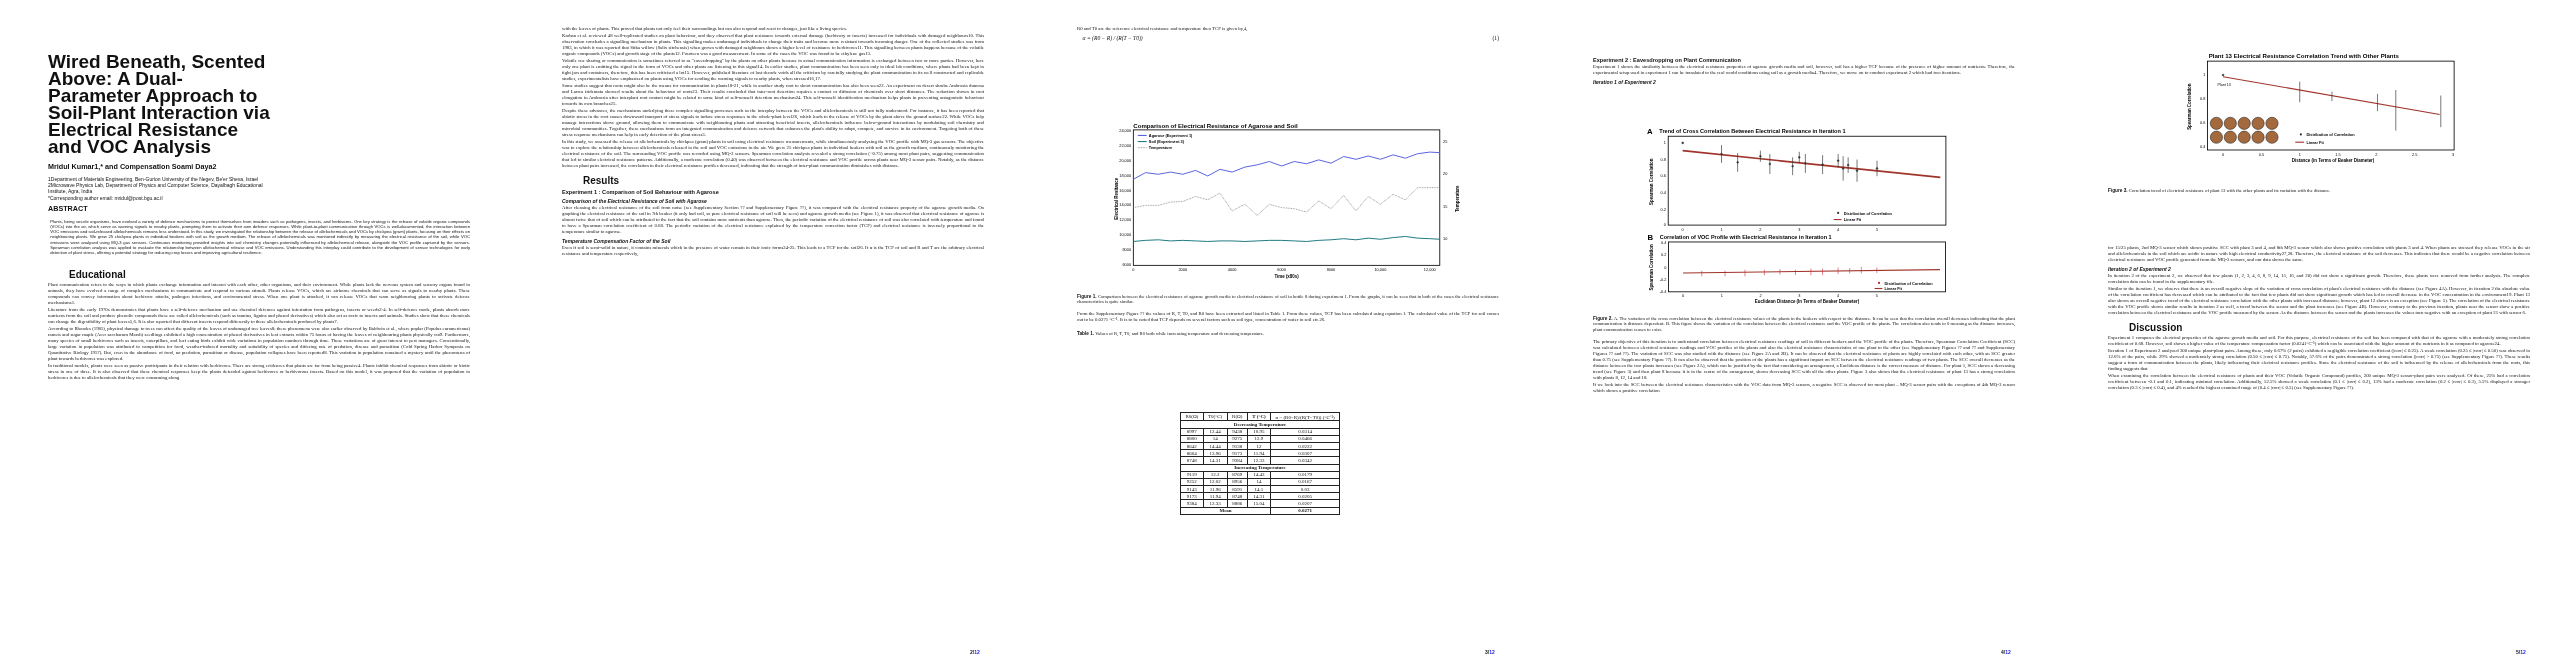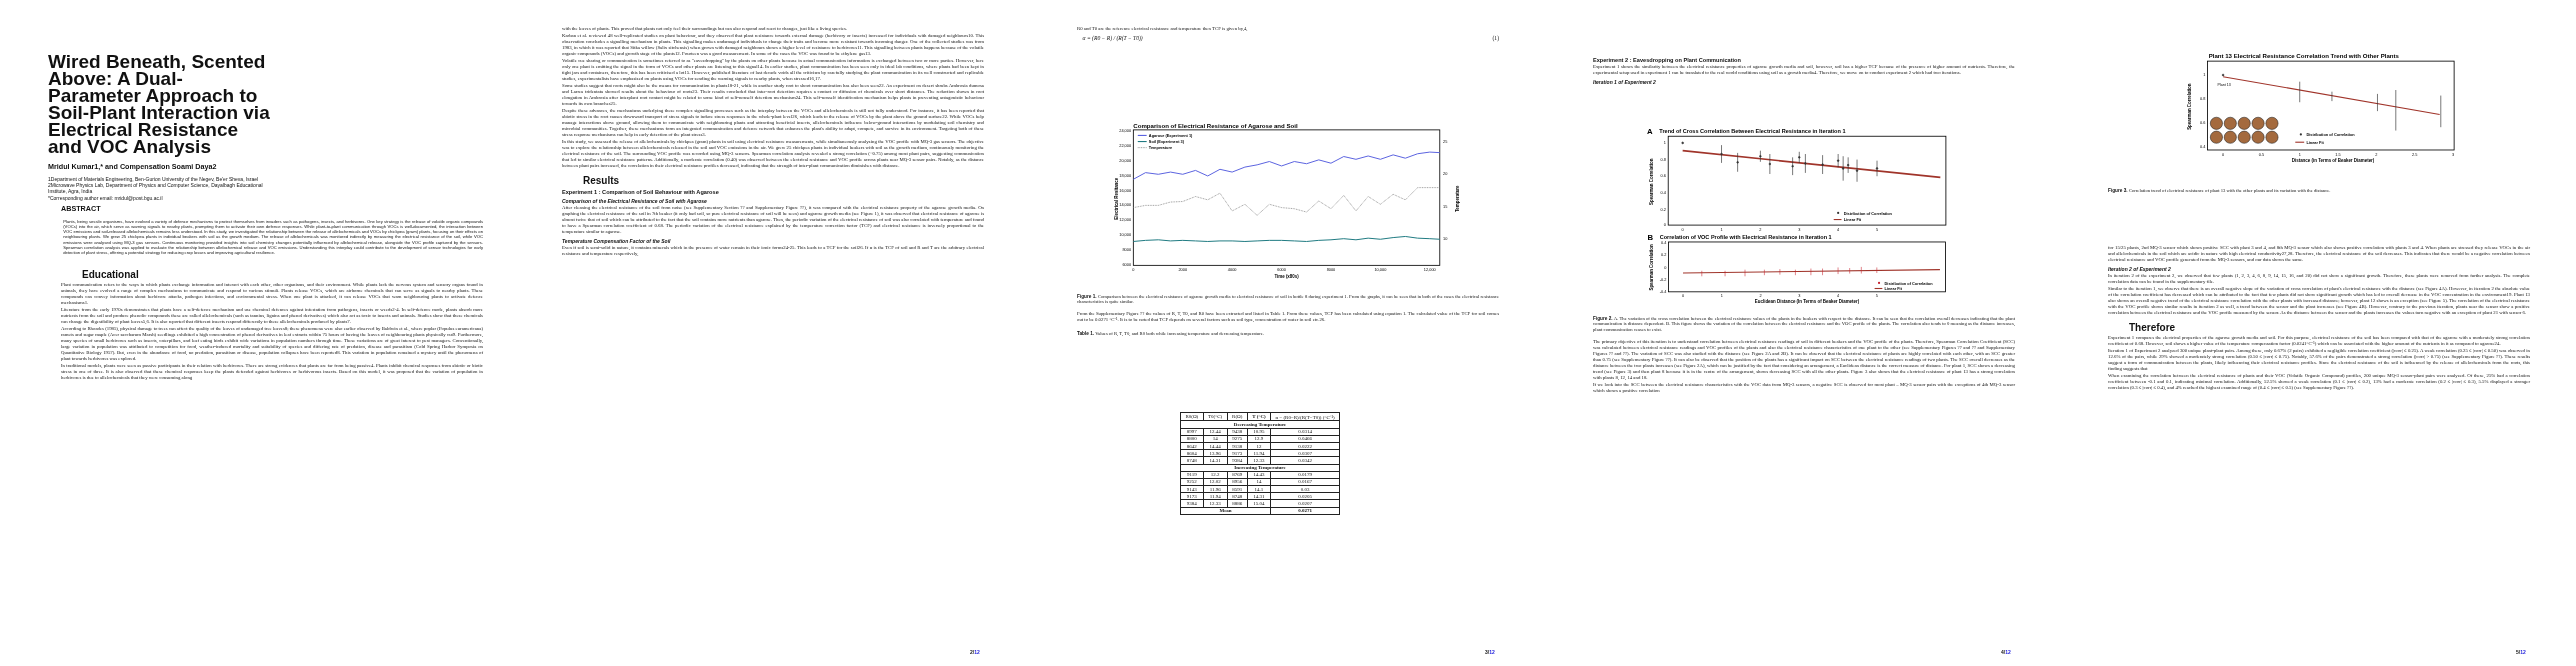--- a/index.html
+++ b/index.html
@@ -31,21 +31,21 @@
 <div class="arxiv">arXiv:2508.16328v1  [q-bio.OT]  22 Aug 2025</div>
 
 <div class="page" style="left:0;">
   <div style="position:absolute; left:48px; top:53px; width:222px;">
     <h1 class="title">Wired Beneath, Scented Above: A Dual-Parameter Approach to Soil-Plant Interaction via Electrical Resistance and VOC Analysis</h1>
     <div class="authors">Mridul Kumar1,* and Compensation Soami Daya2</div>
     <div class="affil">1Department of Materials Engineering, Ben-Gurion University of the Negev, Be'er Sheva, Israel</div>
     <div class="affil">2Microwave Physics Lab, Department of Physics and Computer Science, Dayalbagh Educational Institute, Agra, India</div>
     <div class="affil">*Corresponding author email: mridul@post.bgu.ac.il</div>
   </div>
-  <div style="position:absolute; left:48px; top:195px; width:422px;margin-left:13px;">
+  <div style="position:absolute; left:48px; top:195px; width:422px;">
     <div class="abstract-h">ABSTRACT</div>
     <div class="abstract">Plants, being sessile organisms, have evolved a variety of defence mechanisms to protect themselves from invaders such as pathogens, insects, and herbivores. One key strategy is the release of volatile organic compounds (VOCs) into the air, which serve as warning signals to nearby plants, prompting them to activate their own defence responses. While plant-to-plant communication through VOCs is well-documented, the interaction between VOC emissions and soil-released allelochemicals remains less understood. In this study, we investigated the relationship between the release of allelochemicals and VOCs by chickpea (gram) plants, focusing on their effects on neighbouring plants. We grew 25 chickpea plants in individual beakers with soil as the growth medium. The release of allelochemicals was monitored indirectly by measuring the electrical resistance of the soil, while VOC emissions were analysed using MQ-3 gas sensors. Continuous monitoring provided insights into soil chemistry changes potentially influenced by allelochemical release, alongside the VOC profile captured by the sensors. Spearman correlation analysis was applied to evaluate the relationship between allelochemical release and VOC emissions. Understanding this interplay could contribute to the development of sensor technologies for early detection of plant stress, offering a potential strategy for reducing crop losses and improving agricultural resilience.</div>
     <div class="h2" style="margin-top:13.3px;">Educational</div>
     <p class="p">Plant communication refers to the ways in which plants exchange information and interact with each other, other organisms, and their environment. While plants lack the nervous system and sensory organs found in animals, they have evolved a range of complex mechanisms to communicate and respond to various stimuli. Plants release VOCs, which are airborne chemicals that can serve as signals to nearby plants. These compounds can convey information about herbivore attacks, pathogen infections, and environmental stress. When one plant is attacked, it can release VOCs that warn neighbouring plants to activate defence mechanisms1.</p>
     <p class="p">Literature from the early 1970s demonstrates that plants have a self-defence mechanism and use chemical defences against infestation from pathogens, insects or weeds2-4. In self-defence mode, plants absorb more nutrients from the soil and produce phenolic compounds these are called allelochemicals (such as tannins, lignins and phenol derivatives) which also act as toxic to insects and animals. Studies show that these chemicals can change the digestibility of plant leaves5,6. It is also reported that different insects respond differently to these allelochemicals produced by plants7.</p>
     <p class="p">According to Rhoades (1985), physical damage to trees can affect the quality of the leaves of undamaged tree leaves8; these phenomena were also earlier observed by Baldwin et al., where poplar (Populus euramericana) ramets and sugar maple (Acer saccharum Marsh) seedlings exhibited a high concentration of phenol derivatives in leaf extracts within 75 hours of having the leaves of neighbouring plants physically cut9. Furthermore, many species of small herbivores such as insects, caterpillars, and leaf eating birds exhibit wide variations in population numbers through time. These variations are of great interest to pest managers. Conventionally, large variation in population was attributed to competition for food, weather-induced mortality and suitability of species and differing rate of predation, disease and parasitism (Cold Spring Harbor Symposia on Quantitative Biology 1957). But, even in the abundance of food, no predation, parasitism or disease, population collapses have been reported8. This variation in population remained a mystery until the phenomena of plant towards herbivores was explored.</p>
     <p class="p">In traditional models, plants were seen as passive participants in their relation with herbivores. There are strong evidences that plants are far from being passive4. Plants inhibit chemical responses from abiotic or biotic stress in one of three. It is also observed that these chemical responses keep the plants defended against herbivores or herbivorous insects. Based on this model, it was proposed that the variation of population in herbivores is due to allelochemicals that they were consuming along</p>
   </div>
 </div>
 
@@ -420,21 +420,21 @@
     </svg>
   </div>
   <div style="position:absolute; left:47px; top:183px; width:422px;">
     <p class="fig-caption"><b>Figure 3.</b> <span>Correlation trend of electrical resistance of plant 13 with the other plants and its variation with the distance.</span></p>
   </div>
   <div style="position:absolute; left:47px; top:245px; width:422px;">
     <p class="p">for 15/25 plants, 2nd MQ-3 sensor which shows positive SCC with plant 3 and 4, and 8th MQ-3 sensor which also shows positive correlation with plants 3 and 4. When plants are stressed they release VOCs in the air and allelochemicals in the soil which are acidic in nature with high electrical conductivity27,28. Therefore, the electrical resistance of the soil decreases. This indicates that there would be a negative correlation between electrical resistance and VOC profile generated from the MQ-3 sensors, and our data shows the same.</p>
     <div class="h4">Iteration 2 of Experiment 2</div>
     <p class="p">In iteration 2 of the experiment 2, we observed that few plants (1, 2, 3, 4, 6, 8, 9, 14, 15, 16, and 20) did not show a significant growth. Therefore, these plants were removed from further analysis. The complete correlation data can be found in the supplementary file.</p>
     <p class="p">Similar to the iteration 1, we observe that there is an overall negative slope of the variation of cross correlation of plant's electrical resistance with the distance (see Figure 4A). However, in iteration 2 the absolute value of the correlation coefficient has decreased which can be attributed to the fact that few plants did not show significant growth which has led to overall decrease in the VOC concentration in the environment19. Plant 13 also shows an overall negative trend of the electrical resistance correlation with the other plants with increased distance; however, plant 12 shows is an exception (see Figure 5). The correlation of the electrical resistance with the VOC profile shows similar results in iteration 2 as well, a trend between the sensor and the plant increases (see Figure 4B). However, contrary to the previous iteration, plants near the sensor show a positive correlation between the electrical resistance and the VOC profile measured by the sensor. As the distance between the sensor and the plants increases the values turn negative with an exception of plant 21 with sensor 6.</p>
-    <div class="h2">Therefore</div>
+    <div class="h2">Discussion</div>
     <p class="p">Experiment 1 compares the electrical properties of the agarose growth media and soil. For this purpose, electrical resistance of the soil has been compared with that of the agarose with a moderately strong correlation coefficient of 0.68. However, soil shows a higher value of the temperature compensation factor (0.0241°C⁻¹) which can be associated with the higher amount of the nutrients in it as compared to agarose24.</p>
     <p class="p">Iteration 1 of Experiment 2 analyzed 300 unique plant-plant pairs. Among these, only 0.67% (2 pairs) exhibited a negligible correlation coefficient (|corr| ≤ 0.25). A weak correlation (0.25 ≤ |corr| ≤ 0.50) was observed in 12.6% of the pairs, while 29% showed a moderately strong correlation (0.50 ≤ |corr| ≤ 0.75). Notably, 57.6% of the pairs demonstrated a strong correlation (|corr| &gt; 0.75) (see Supplementary Figure ??). These results suggest a form of communication between the plants, likely influencing their electrical resistance profiles. Since the electrical resistance of the soil is influenced by the release of allelochemicals from the roots, this finding suggests that</p>
     <p class="p">When examining the correlation between the electrical resistance of plants and their VOC (Volatile Organic Compound) profiles, 200 unique MQ-3 sensor-plant pairs were analyzed. Of these, 25% had a correlation coefficient between -0.1 and 0.1, indicating minimal correlation. Additionally, 52.5% showed a weak correlation (0.1 ≤ |corr| ≤ 0.2), 13% had a moderate correlation (0.2 ≤ |corr| ≤ 0.3), 5.5% displayed a stronger correlation (0.3 ≤ |corr| ≤ 0.4), and 4% reached the highest examined range of (0.4 ≤ |corr| ≤ 0.5) (see Supplementary Figure ??).</p>
   </div>
   <div class="pagenum" style="left:455px;">
     <span>5</span>/<span class="tot">12</span>
   </div>
 </div>
 
 

